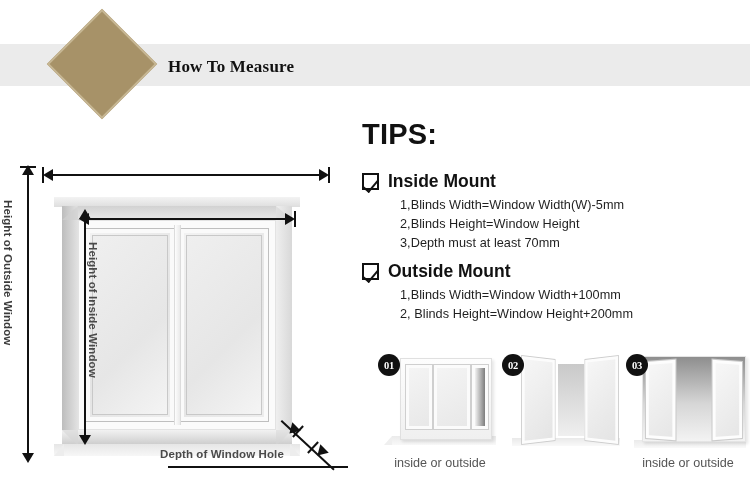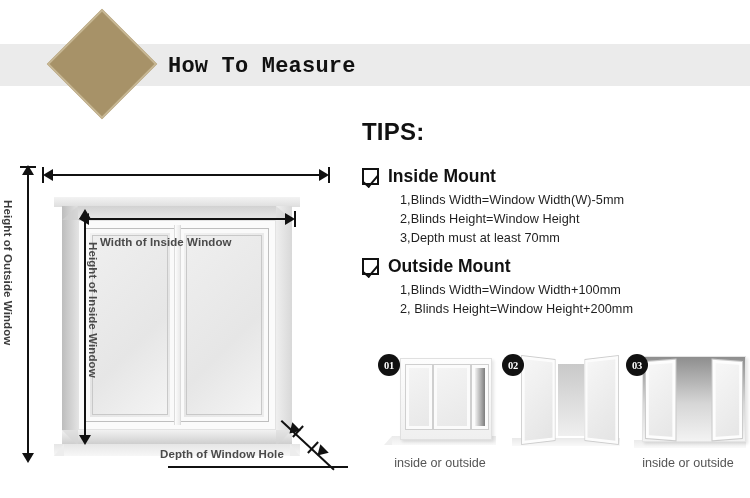--- a/index.html
+++ b/index.html
@@ -5,21 +5,21 @@
   html,body{margin:0;padding:0;background:#ffffff;}
   body{width:750px;height:498px;position:relative;overflow:hidden;
        font-family:"Liberation Sans",sans-serif;color:#1a1a1a;}
 
   
   #header-band{position:absolute;left:0;top:44px;width:750px;height:42px;background:#ebebeb;}
   #header-diamond{position:absolute;left:63px;top:25px;width:78px;height:78px;
       background:#a79268;border:2px solid #c6b693;
       transform:rotate(45deg);box-sizing:border-box;}
   #header-title{position:absolute;left:168px;top:51px;width:420px;height:32px;
-      font-family:Liberation Mono, monospace;font-size:22px;font-weight:700;
+      font-family:Liberation Serif, serif;font-size:17px;font-weight:700;
       letter-spacing:.2px;color:#111;line-height:32px;}
 
   
   #diagram{position:absolute;left:0;top:108px;width:352px;height:390px;}
 
   
   .win-outer{position:absolute;left:62px;top:98px;width:230px;height:240px;}
   .win-bevel-t{position:absolute;left:0;top:0;width:230px;height:14px;
       background:linear-gradient(180deg,#d2d2d2,#e8e8e8);}
   .win-bevel-l{position:absolute;left:0;top:0;width:16px;height:240px;
@@ -81,21 +81,21 @@
   .dim-label{position:absolute;font-size:11.5px;font-weight:700;color:#3b3b3b;
       white-space:nowrap;letter-spacing:.1px;}
   .dim-label-v{transform-origin:0 0;transform:rotate(90deg);}
 
   
   .depth-line{position:absolute;background:#111;height:2px;transform-origin:0 0;}
   .depth-tick{position:absolute;background:#111;width:2px;height:15px;}
 
   
   #tips{position:absolute;left:362px;top:118px;width:388px;}
-  #tips-title{font-size:24px;font-weight:700;color:#111;letter-spacing:.2px;margin:0 0 20px 0;}
+  #tips-title{font-size:29px;font-weight:700;color:#111;letter-spacing:.2px;margin:0 0 20px 0;}
   .tip-block{margin-bottom:11px;}
   .tip-head{display:flex;align-items:center;gap:9px;margin-bottom:6px;}
   .chk{position:relative;width:17px;height:17px;border:2.4px solid #111;
        box-sizing:border-box;flex:none;}
   .chk:after{content:"";position:absolute;left:2px;top:1px;width:7px;height:14px;
        border-right:2.6px solid #111;border-bottom:2.6px solid #111;
        transform:rotate(40deg);}
   .tip-head-label{font-size:17.5px;font-weight:700;color:#111;}
   .tip-line{font-size:12.7px;color:#1f1f1f;margin:0 0 5px 38px;letter-spacing:.05px;}
 
@@ -196,21 +196,20 @@
     <div class="sill"></div>
     <div class="sill-tri-l"></div>
     <div class="sill-tri-r"></div>
   </div>
 
   <div class="arrow-h" style="left:88px;top:110px;width:198px;">
     <span class="ah-head ah-left"></span>
     <span class="ah-head ah-right"></span>
     <span class="tick-v" style="right:-10px;"></span>
   </div>
-  <div class="dim-label" style="left:100px;top:128px;color:#4a4a4a;">Width of  Inside Window</div>
 
   <div class="arrow-v" style="left:84px;top:110px;height:218px;">
     <span class="av-head av-top"></span>
     <span class="av-head av-bot"></span>
   </div>
   <div class="dim-label dim-label-v" style="left:99px;top:134px;color:#4a4a4a;">Height of  Inside Window</div>
 
   <div class="depth-line" style="left:282px;top:312px;width:72px;transform:rotate(43deg);"></div>
   <div class="depth-tick" style="left:297px;top:316px;transform:rotate(43deg);"></div>
   <div class="depth-tick" style="left:312px;top:332px;transform:rotate(43deg);"></div>

